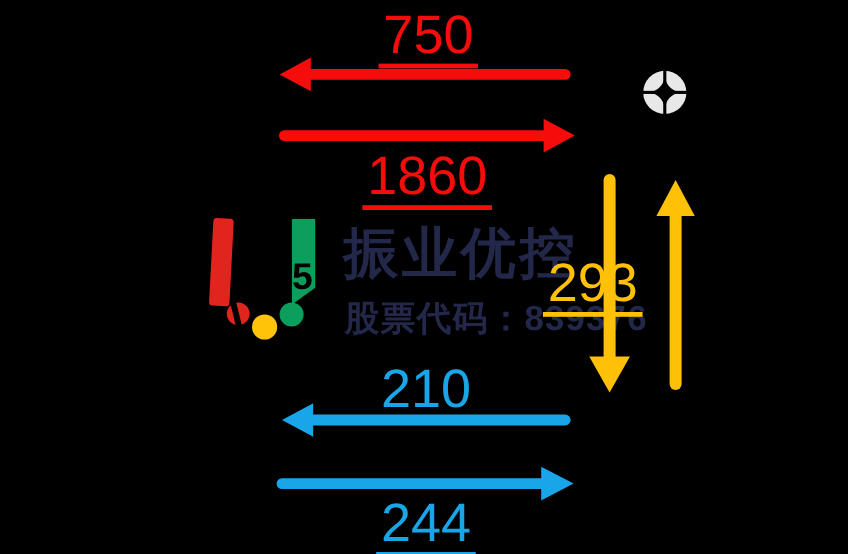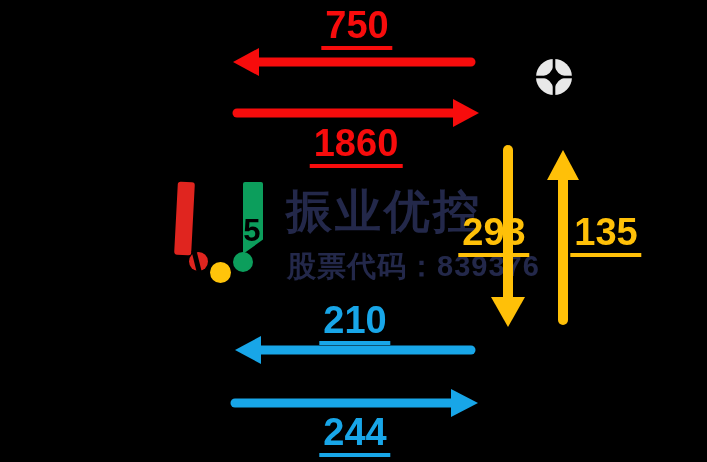--- a/index.html
+++ b/index.html
@@ -42,21 +42,21 @@
     position:absolute;left:287px;top:252px;
     font-size:29px;font-weight:bold;color:#23284A;
     letter-spacing:1px;line-height:1;white-space:nowrap;text-align:right;
   }
   
   .gfx{position:absolute;left:0;top:0;z-index:2;}
   
   .flow-label{
     position:absolute;z-index:3;
     transform:translateX(-50%);
-    font-size:38px;font-weight:bold;line-height:1;
+    font-size:45px;font-weight:normal;line-height:1;
     border-bottom:4px solid currentColor;
     padding:0 4px 2px 4px;
     white-space:nowrap;
   }
   .c-red{color:#F70C0C;}
   .c-yellow{color:#FFC008;}
   .c-blue{color:#18A6E8;}
 </style>
 </head>
 <body>
@@ -111,17 +111,16 @@
       <circle cx="554" cy="77" r="18" fill="#E8E8E8"></circle>
       <rect x="552.7" y="58" width="2.6" height="38" fill="#000"></rect>
       <rect x="535" y="75.7" width="38" height="2.6" fill="#000"></rect>
       <path d="M554,64 Q556,75 567,77 Q556,79 554,90 Q552,79 541,77 Q552,75 554,64 Z" fill="#000"></path>
     </g>
   </svg>
 
   <span class="flow-label c-red" style="left:357px;top:6px;">750</span>
   <span class="flow-label c-red" style="left:356px;top:124px;text-align:center;">1860</span>
   <span class="flow-label c-yellow" style="left:494px;top:213px;">293</span>
-  <span class="flow-label c-yellow" style="left:606px;top:213px;">135</span>
   <span class="flow-label c-blue" style="left:355px;top:301px;text-align:right;">210</span>
   <span class="flow-label c-blue" style="left:355px;top:413px;">244</span>
 
 </div>
 
 </body></html>

